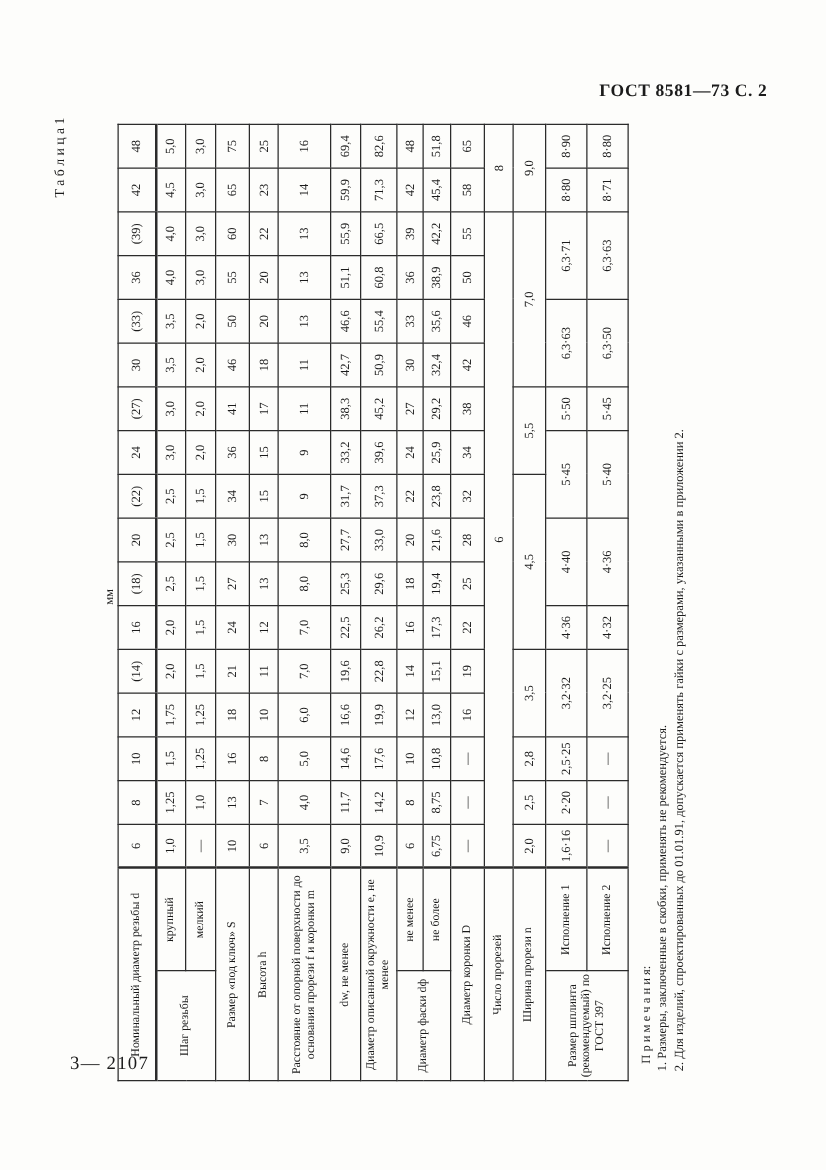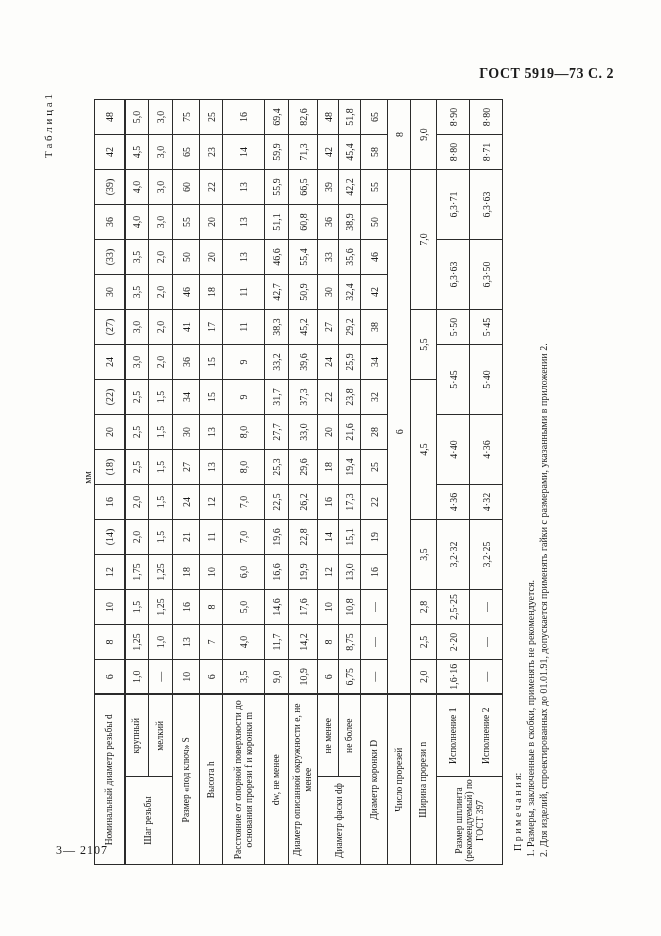--- a/index.html
+++ b/index.html
@@ -10,21 +10,21 @@
     overflow: hidden;
     font-family: "Liberation Serif", "DejaVu Serif", serif;
     color: #1b1b1b;
   }
   .gost-header {
     position: absolute; top: 66px; right: 47px;
     font-size: 14px; font-weight: bold; letter-spacing: 0.5px;
   }
   .footer-mark {
     position: absolute; left: 56px; top: 843px;
-    font-size: 12px; letter-spacing: 1px;
+    font-size: 15px; letter-spacing: 1px;
   }
   
   .rot-block {
     position: absolute;
     left: -75px; top: 205px;
     width: 775px; height: 545px;
     transform: rotate(-90deg);
   }
   .caption {
     text-align: right; padding-right: 4px; padding-top: 2px;
@@ -48,21 +48,21 @@
   tr.head-row td { border-bottom-width: 2px; }
   .notes { margin-top: 9px; font-size: 10px; line-height: 1.28; }
   .notes-title { padding-left: 14px; }
   .note-line { padding-left: 8px; }
 </style>
 </head>
 <body>
 
 <div class="page">
 
-  <div class="gost-header">ГОСТ 5919—73 С. 2</div>
+  <div class="gost-header">ГОСТ 8581—73 С. 2</div>
 
   <div class="rot-block">
     <div class="caption">Т а б л и ц а  1</div>
     <div class="units">мм</div>
 
     <table class="main" id="main-table">
       <colgroup>
         <col style="width:88px">
           <col style="width:82px">
         <col style="width:35px">

